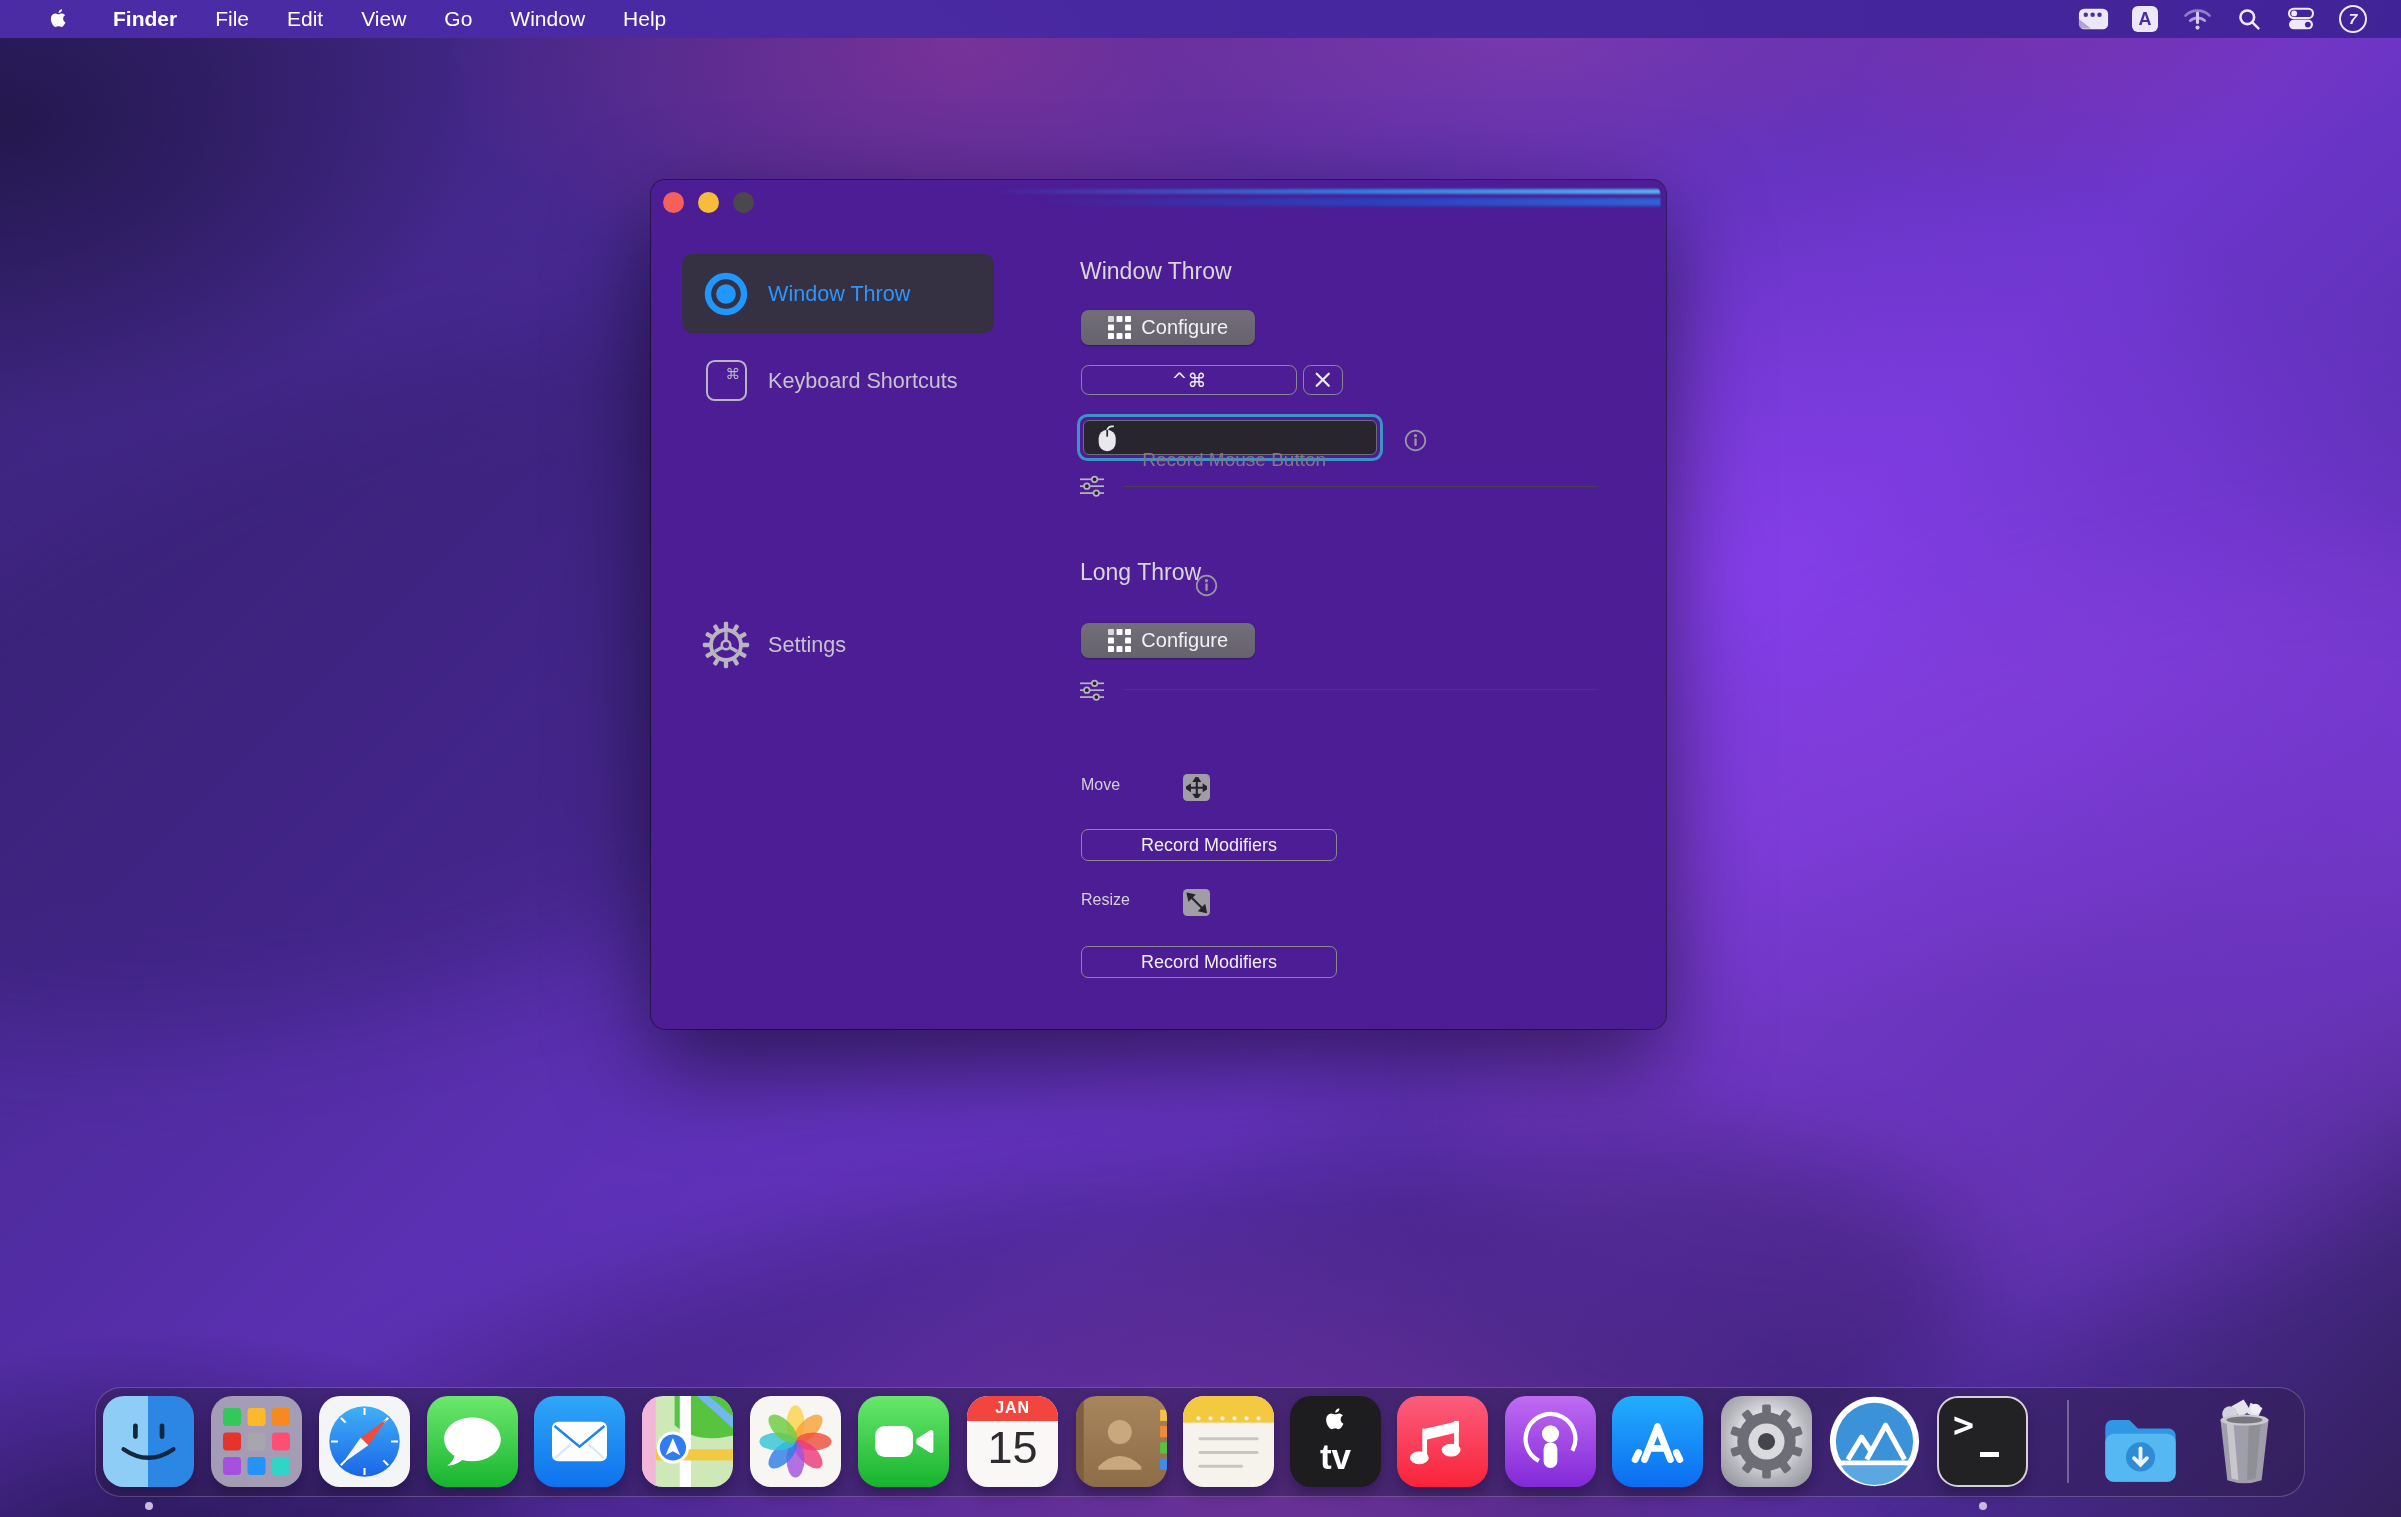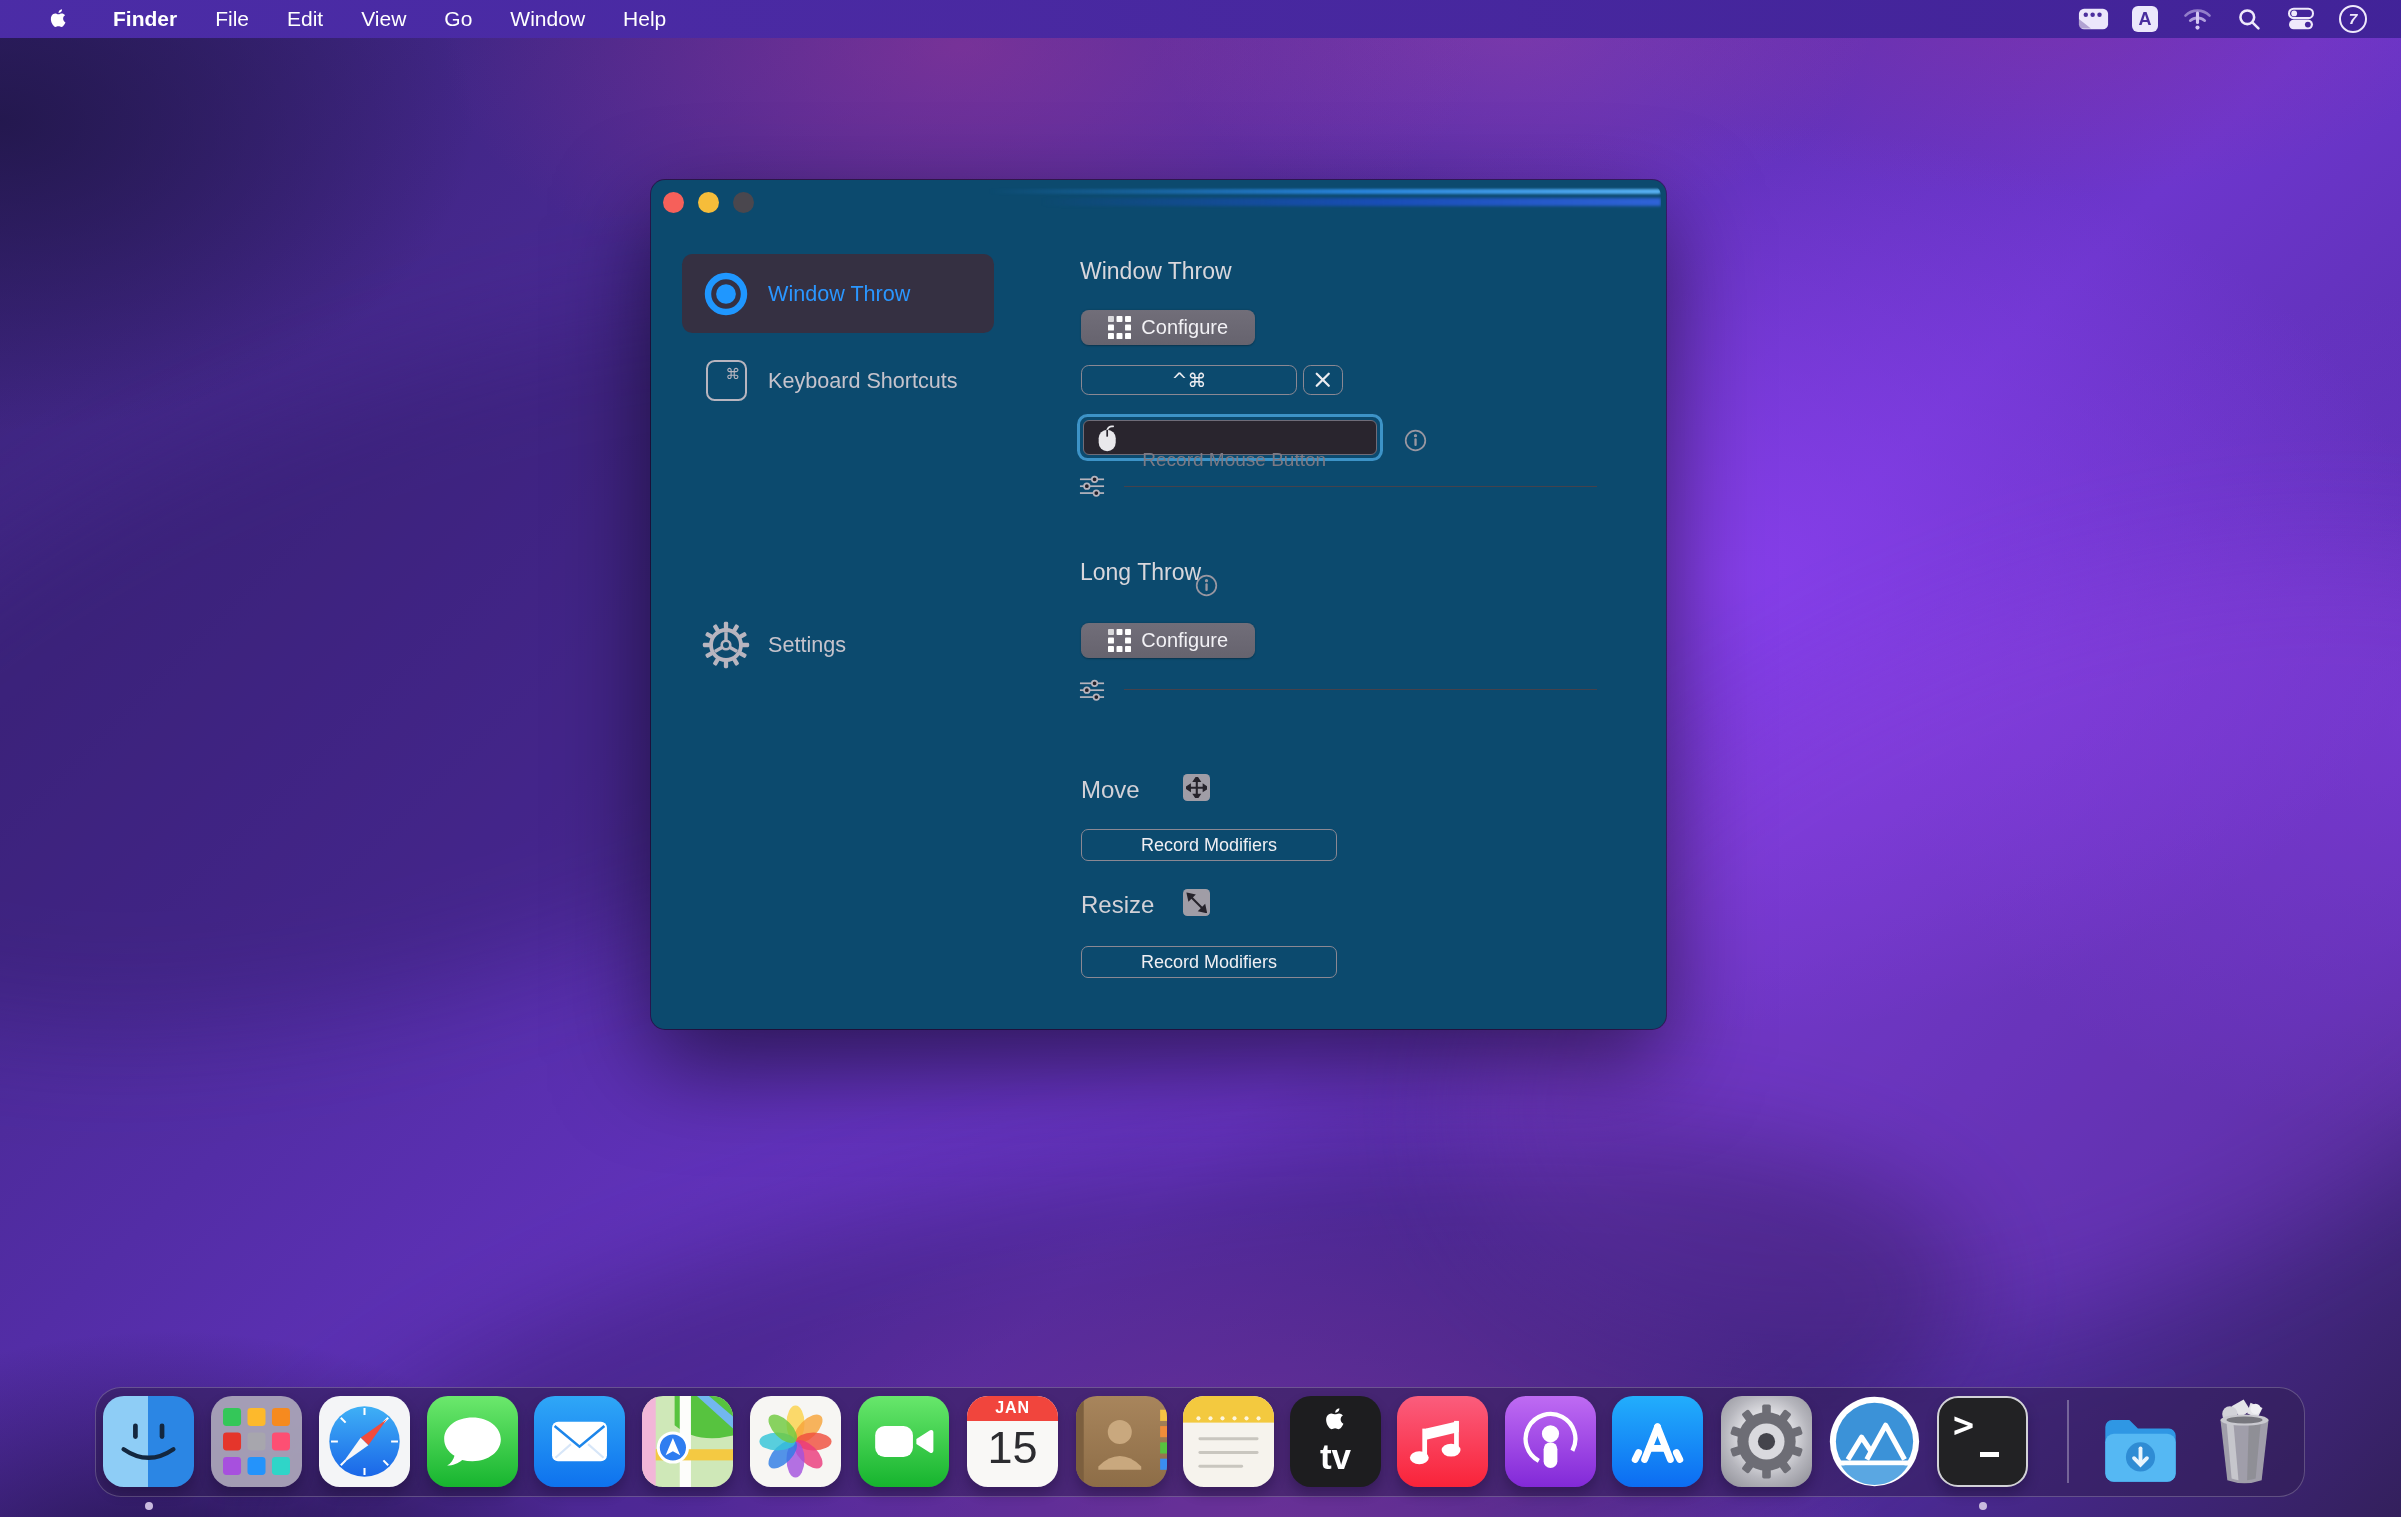--- a/index.html
+++ b/index.html
@@ -34,21 +34,21 @@
   .mb-item.bold { font-weight:bold; }
   .mb-right { display:flex; align-items:center; gap:12px; padding-right:28px; }
   .status { display:flex; align-items:center; justify-content:center; width:40px; height:38px; }
   .inputsrc { width:26px; height:26px; background:#ece7fb; border-radius:6px; color:#4a2d9e;
     font-weight:bold; font-size:18px; display:flex; align-items:center; justify-content:center; }
   .circle7 { width:28px; height:28px; border:2.2px solid #efe9fb; border-radius:50%; color:#efe9fb;
     font-size:15.5px; font-weight:bold; display:flex; align-items:center; justify-content:center; font-style:italic; }
 
   
   .window { position:absolute; left:651px; top:180px; width:1015px; height:849px;
-    background:#0c4a6e; border-radius:14px;
+    background:#4c1d95; border-radius:14px;
     box-shadow:0 35px 95px rgba(0,0,0,.55), 0 0 0 0.9px rgba(0,0,0,.45); z-index:20; }
   .traffic { position:absolute; left:12px; top:12px; display:flex; gap:14px; }
   .tl { width:21px; height:21px; border-radius:50%; }
   .streaks { position:absolute; left:337px; top:4.3px; right:5.2px; height:26px; overflow:hidden; border-radius:0 12px 0 0; }
   .streak1 { position:absolute; top:5.2px; left:0; right:0; height:4.3px; border-radius:2.6px;
     background:linear-gradient(90deg, rgba(45,140,235,0), rgba(45,140,235,.85) 55%, #57b0f0 100%); filter:blur(0.9px); }
   .streak2 { position:absolute; top:14px; left:52px; right:0; height:7.8px;
     background:linear-gradient(90deg, rgba(25,70,190,0), rgba(28,78,200,.8) 55%, #2f63d8 100%); filter:blur(1.7px); }
 
   
@@ -72,21 +72,21 @@
   .clear-btn { position:absolute; left:652px; top:185px; width:40px; height:30px;
     border:1.7px solid #8b8893; border-radius:7.8px; display:flex; align-items:center; justify-content:center; }
   .rmb-ring { position:absolute; left:426px; top:234px; width:306px; height:47px;
     border:3px solid #3d93c7; border-radius:10.4px; padding:2.6px; }
   .rmb-field { width:100%; height:100%; background:#29252e; border:1.3px solid #6f6c78; border-radius:6px;
     display:flex; align-items:center; }
   .rmb-placeholder { flex:1; text-align:center; color:#7d7a84; font-size:19px; margin-right:26px;margin-top:44px; }
   .info { position:absolute; }
   .divider { position:absolute; height:1.3px; background:#45424c; }
   .sliders { position:absolute; }
-  .mv-label { position:absolute; left:430px; font-size:24px; color:#d3d1d7; }
+  .mv-label { position:absolute; left:430px; font-size:16px; color:#d3d1d7; }
   .mv-icon { position:absolute; left:532px; width:27px; height:27px; background:#a09da6; border-radius:4.3px;
     display:flex; align-items:center; justify-content:center; }
   .rm-btn { position:absolute; left:430px; width:256px; height:32px; border:1.7px solid #8b8893; border-radius:7px;
     display:flex; align-items:center; justify-content:center; color:#f0eff3; font-size:18px; }
 
   
   .dock-bg { position:absolute; left:95px; top:1387px; width:2210px; height:110px; border-radius:26px;
     background:rgba(47,30,82,.5); border:1.3px solid rgba(255,255,255,.22); z-index:10; }
   .tile { position:absolute; top:1396px; width:91px; height:91px; border-radius:21px; z-index:12;
     box-shadow:0 7px 12px rgba(15,8,40,.3); overflow:hidden; }

